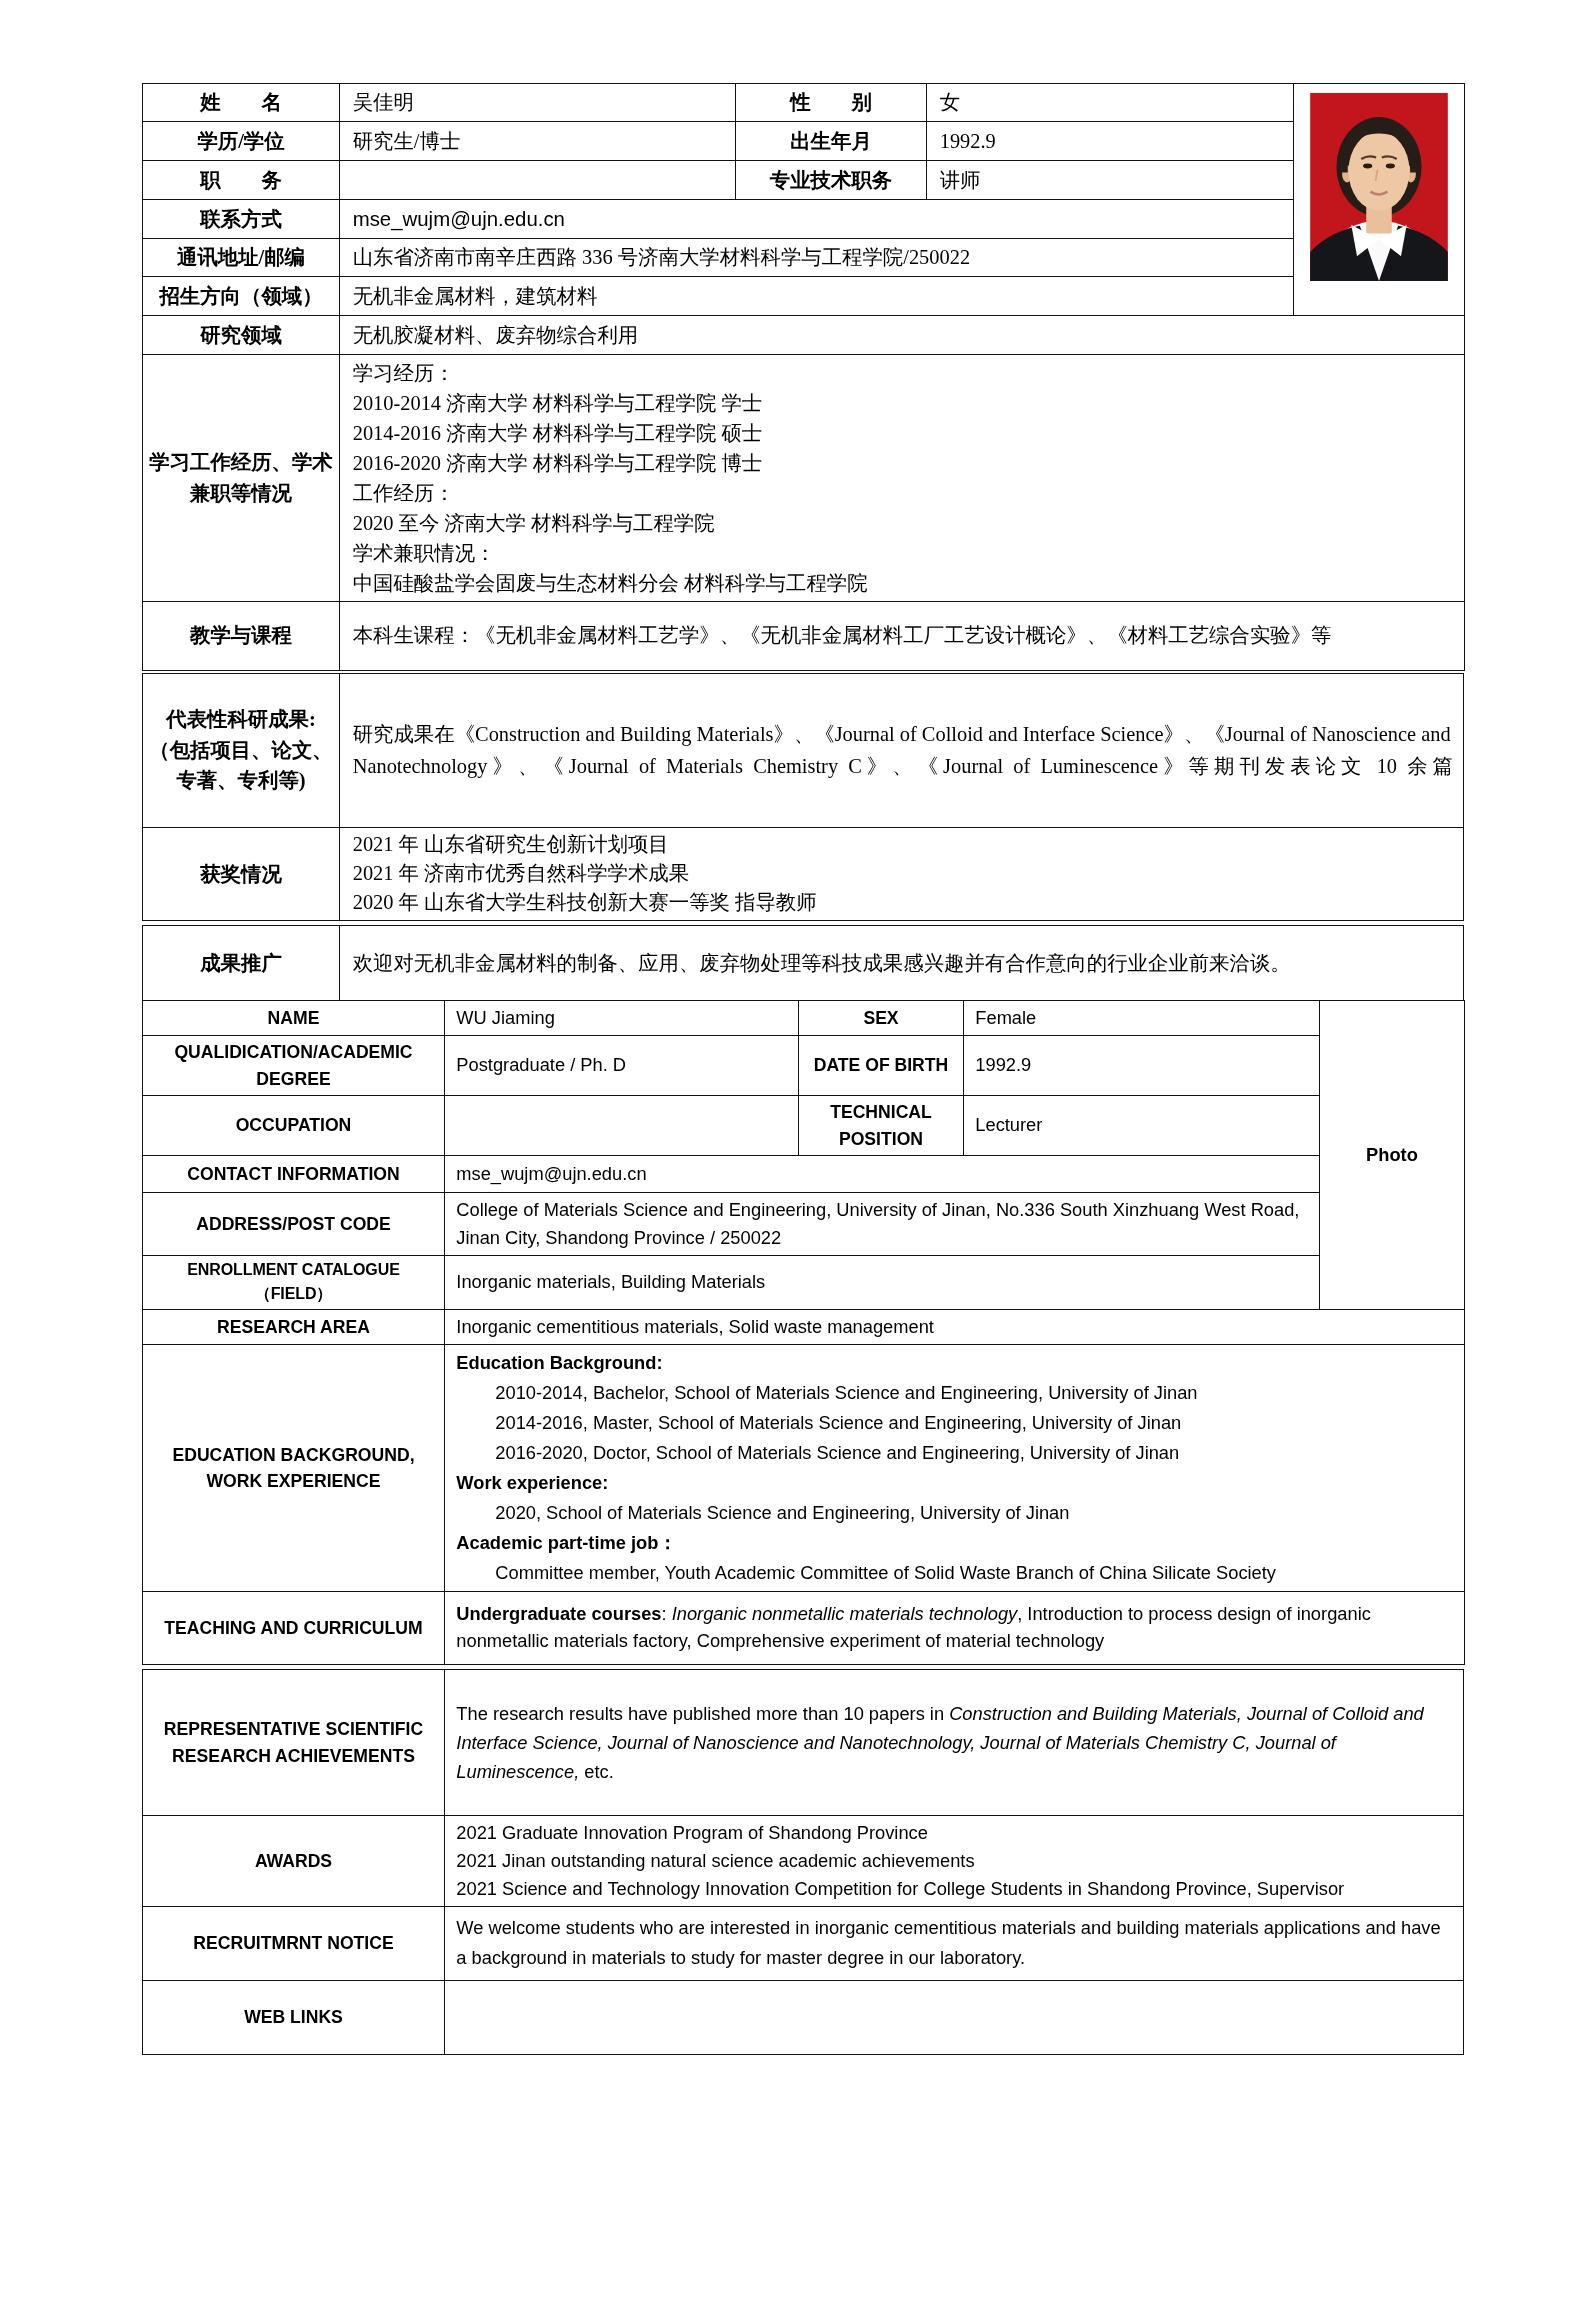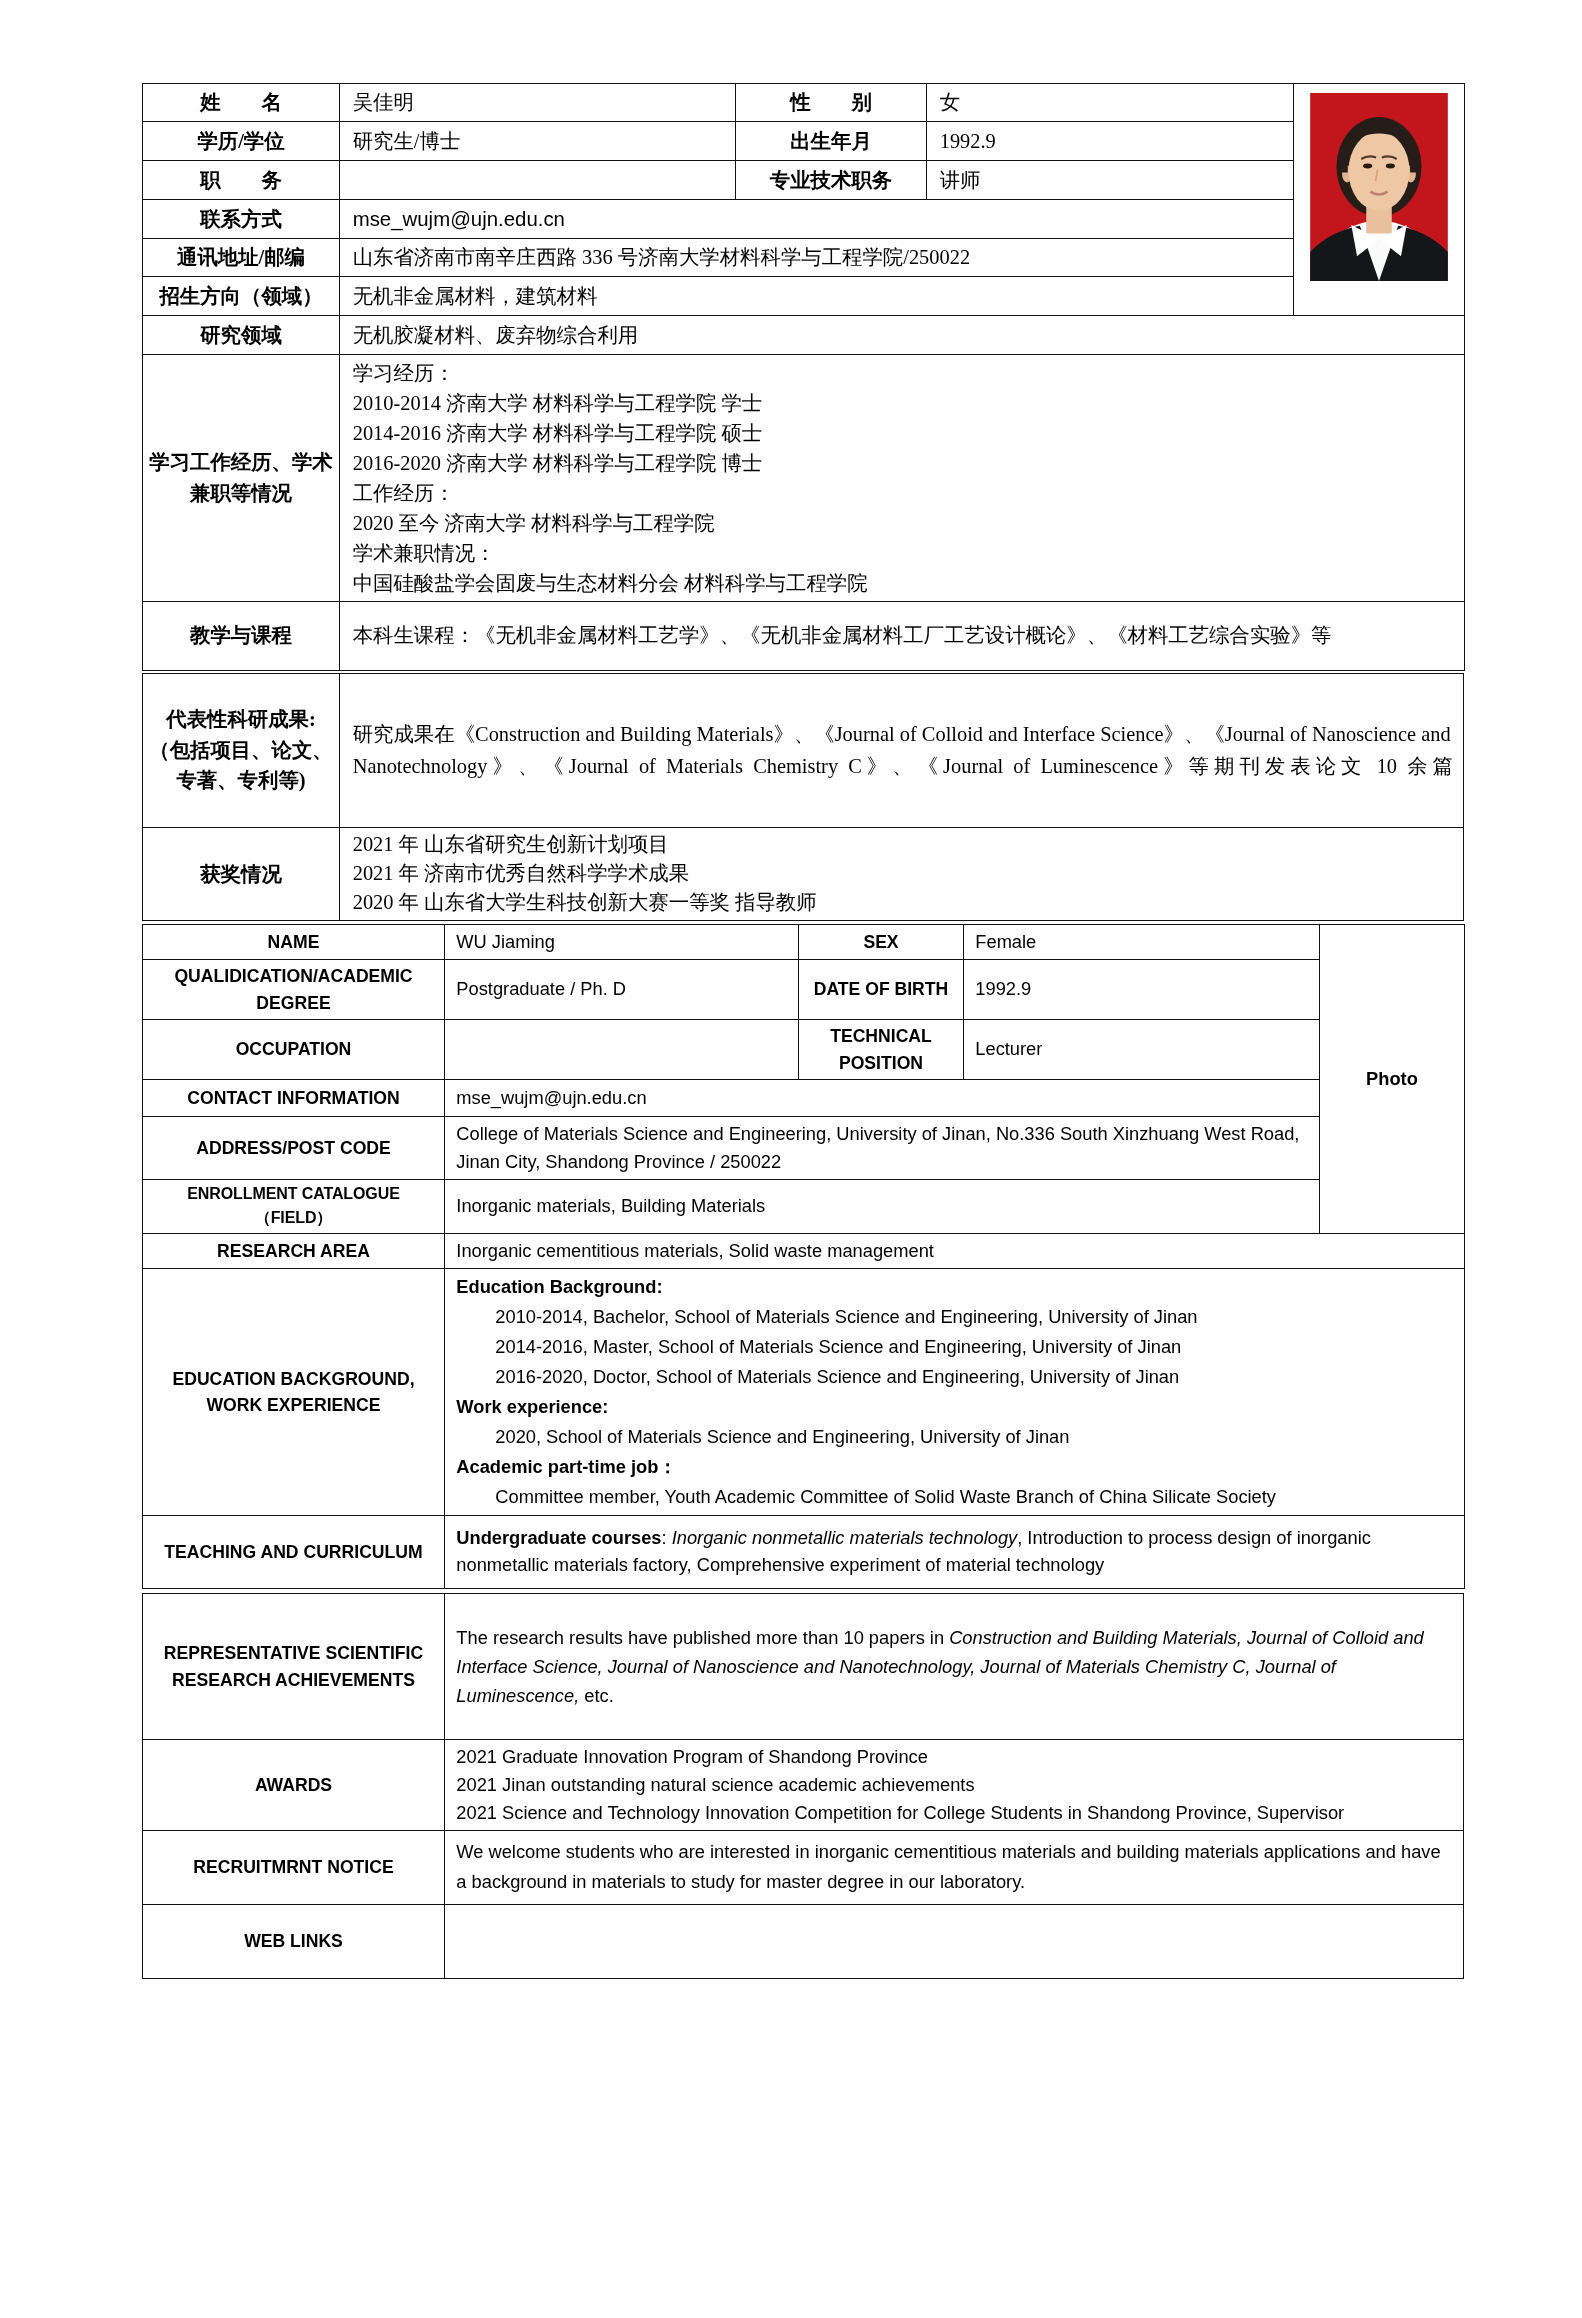--- a/index.html
+++ b/index.html
@@ -150,20 +150,24 @@
     </tr>
   </tbody>
     </table>
 
   <table class="zh t3">
     <colgroup>
         <col style="width:197px">
         <col style="width:1124px">
       </colgroup>
     <tbody>
+    <tr style="height:75px">
+      <td class="lbl">成果推广</td>
+      <td class="val">欢迎对无机非金属材料的制备、应用、废弃物处理等科技成果感兴趣并有合作意向的行业企业前来洽谈。</td>
+    </tr>
   </tbody>
     </table>
 
   <table class="en t4">
     <colgroup>
         <col style="width:302px">
         <col style="width:354px">
         <col style="width:165px">
         <col style="width:356px">
         <col style="width:145px">

